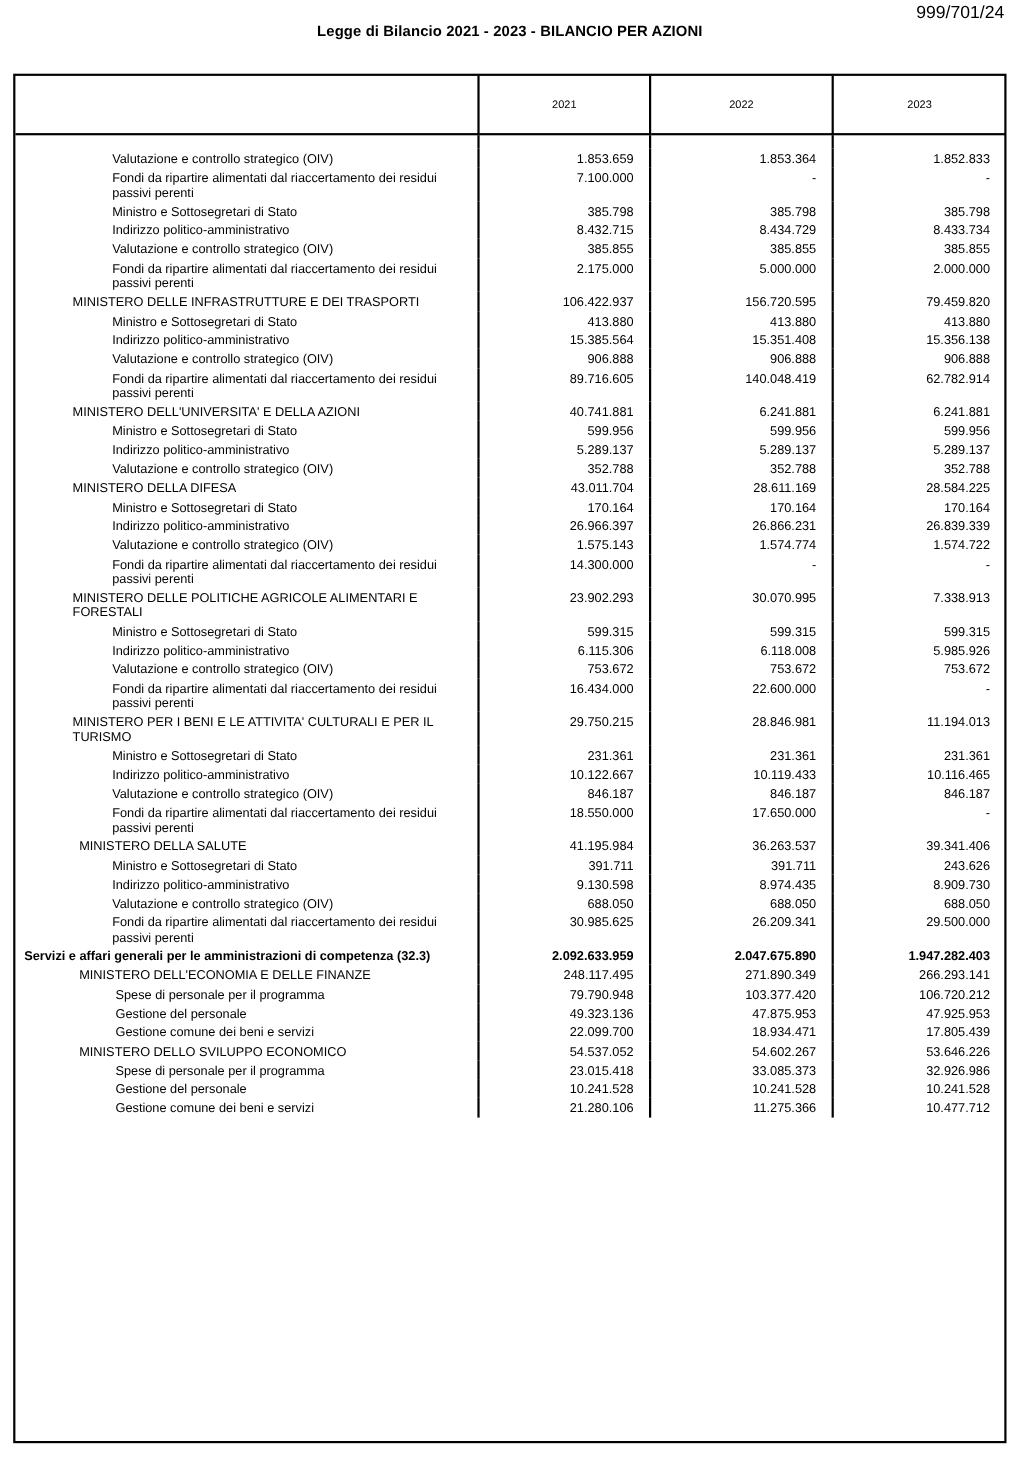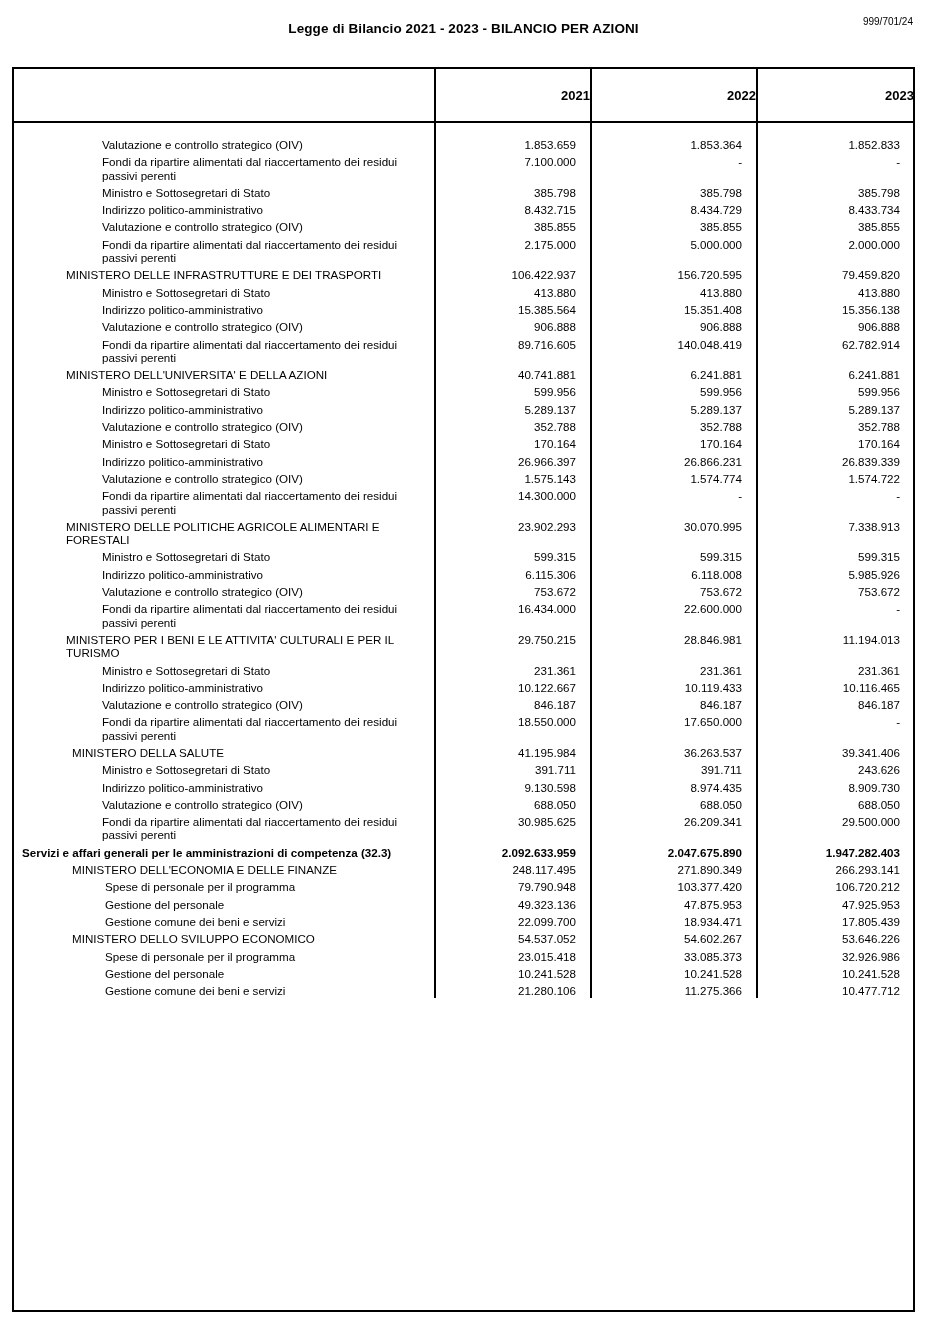--- a/index.html
+++ b/index.html
@@ -11,23 +11,23 @@
     width: 927px;
     height: 1331px;
     font-family: "Liberation Sans", sans-serif;
     color: #000000;
     position: relative;
     overflow: hidden;
   }
 
   .page-ref {
     position: absolute;
-    top: 16px;
+    top: 3px;
     right: 14px;
-    font-size: 10px;
+    font-size: 16px;
     letter-spacing: 0px;
     white-space: nowrap;
   }
 
   .doc-title {
     position: absolute;
     top: 21px;
     left: 0;
     width: 927px;
     text-align: center;
@@ -52,23 +52,23 @@
     table-layout: fixed;
     font-size: 11.6px;
   }
 
   table.budget col.c-label { width: 421px; }
   table.budget col.c-y1 { width: 156px; }
   table.budget col.c-y2 { width: 166px; }
   table.budget col.c-y3 { width: 157px; }
 
   thead th {
-    font-weight: bold;
-    font-size: 13px;
-    text-align: right;
+    font-weight: normal;
+    font-size: 10px;
+    text-align: center;
     vertical-align: middle;
     height: 52px;
     border-bottom: 2px solid #000;
     border-right: 2px solid #000;
     padding: 0;
   }
   thead th.head-blank { border-right: 2px solid #000; }
   thead th.last { border-right: none; }
 
   tbody td {
@@ -220,20 +220,26 @@
           <td class="num-cell">5.289.137</td>
           <td class="num-cell last">5.289.137</td>
         </tr>
         <tr>
           <td class="label-cell lvl-item">Valutazione e controllo strategico (OIV)</td>
           <td class="num-cell">352.788</td>
           <td class="num-cell">352.788</td>
           <td class="num-cell last">352.788</td>
         </tr>
         <tr>
+          <td class="label-cell lvl-ministry">MINISTERO DELLA DIFESA</td>
+          <td class="num-cell">43.011.704</td>
+          <td class="num-cell">28.611.169</td>
+          <td class="num-cell last">28.584.225</td>
+        </tr>
+        <tr>
           <td class="label-cell lvl-item">Ministro e Sottosegretari di Stato</td>
           <td class="num-cell">170.164</td>
           <td class="num-cell">170.164</td>
           <td class="num-cell last">170.164</td>
         </tr>
         <tr>
           <td class="label-cell lvl-item">Indirizzo politico-amministrativo</td>
           <td class="num-cell">26.966.397</td>
           <td class="num-cell">26.866.231</td>
           <td class="num-cell last">26.839.339</td>

